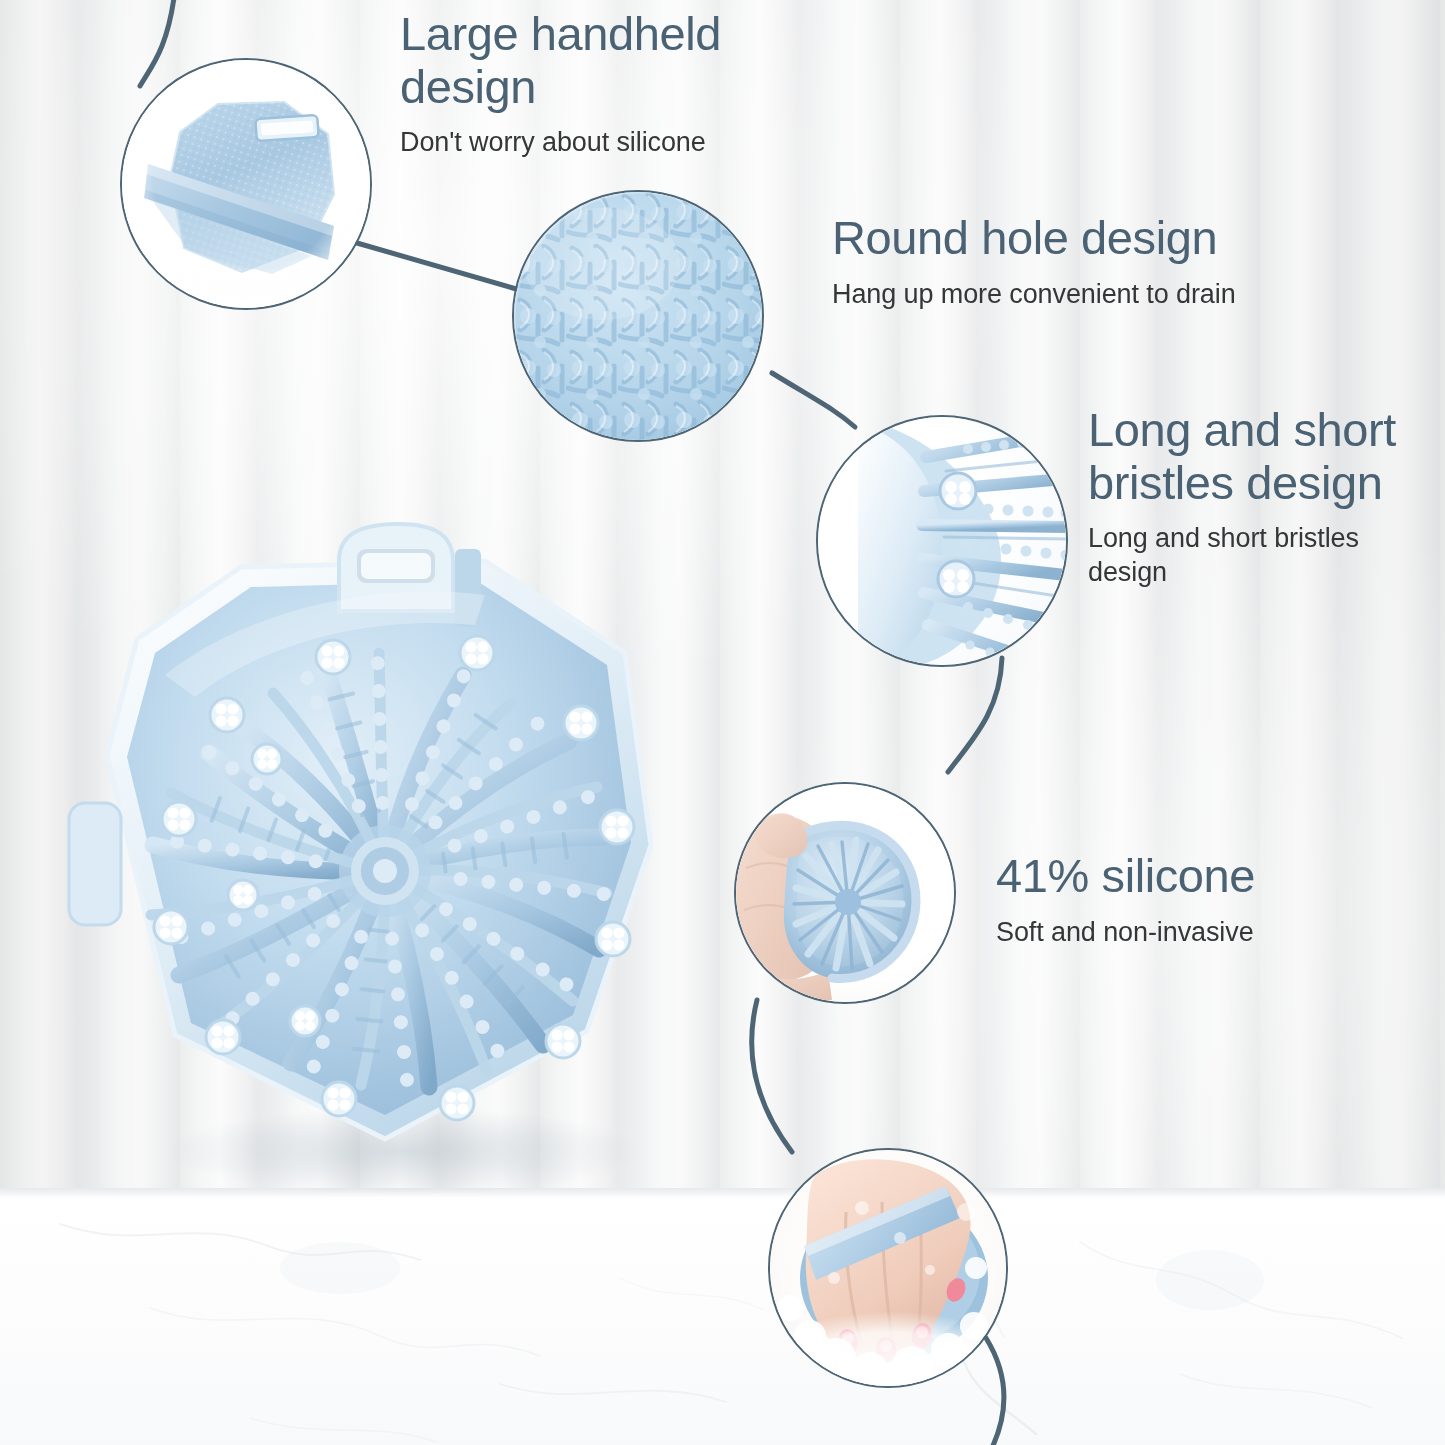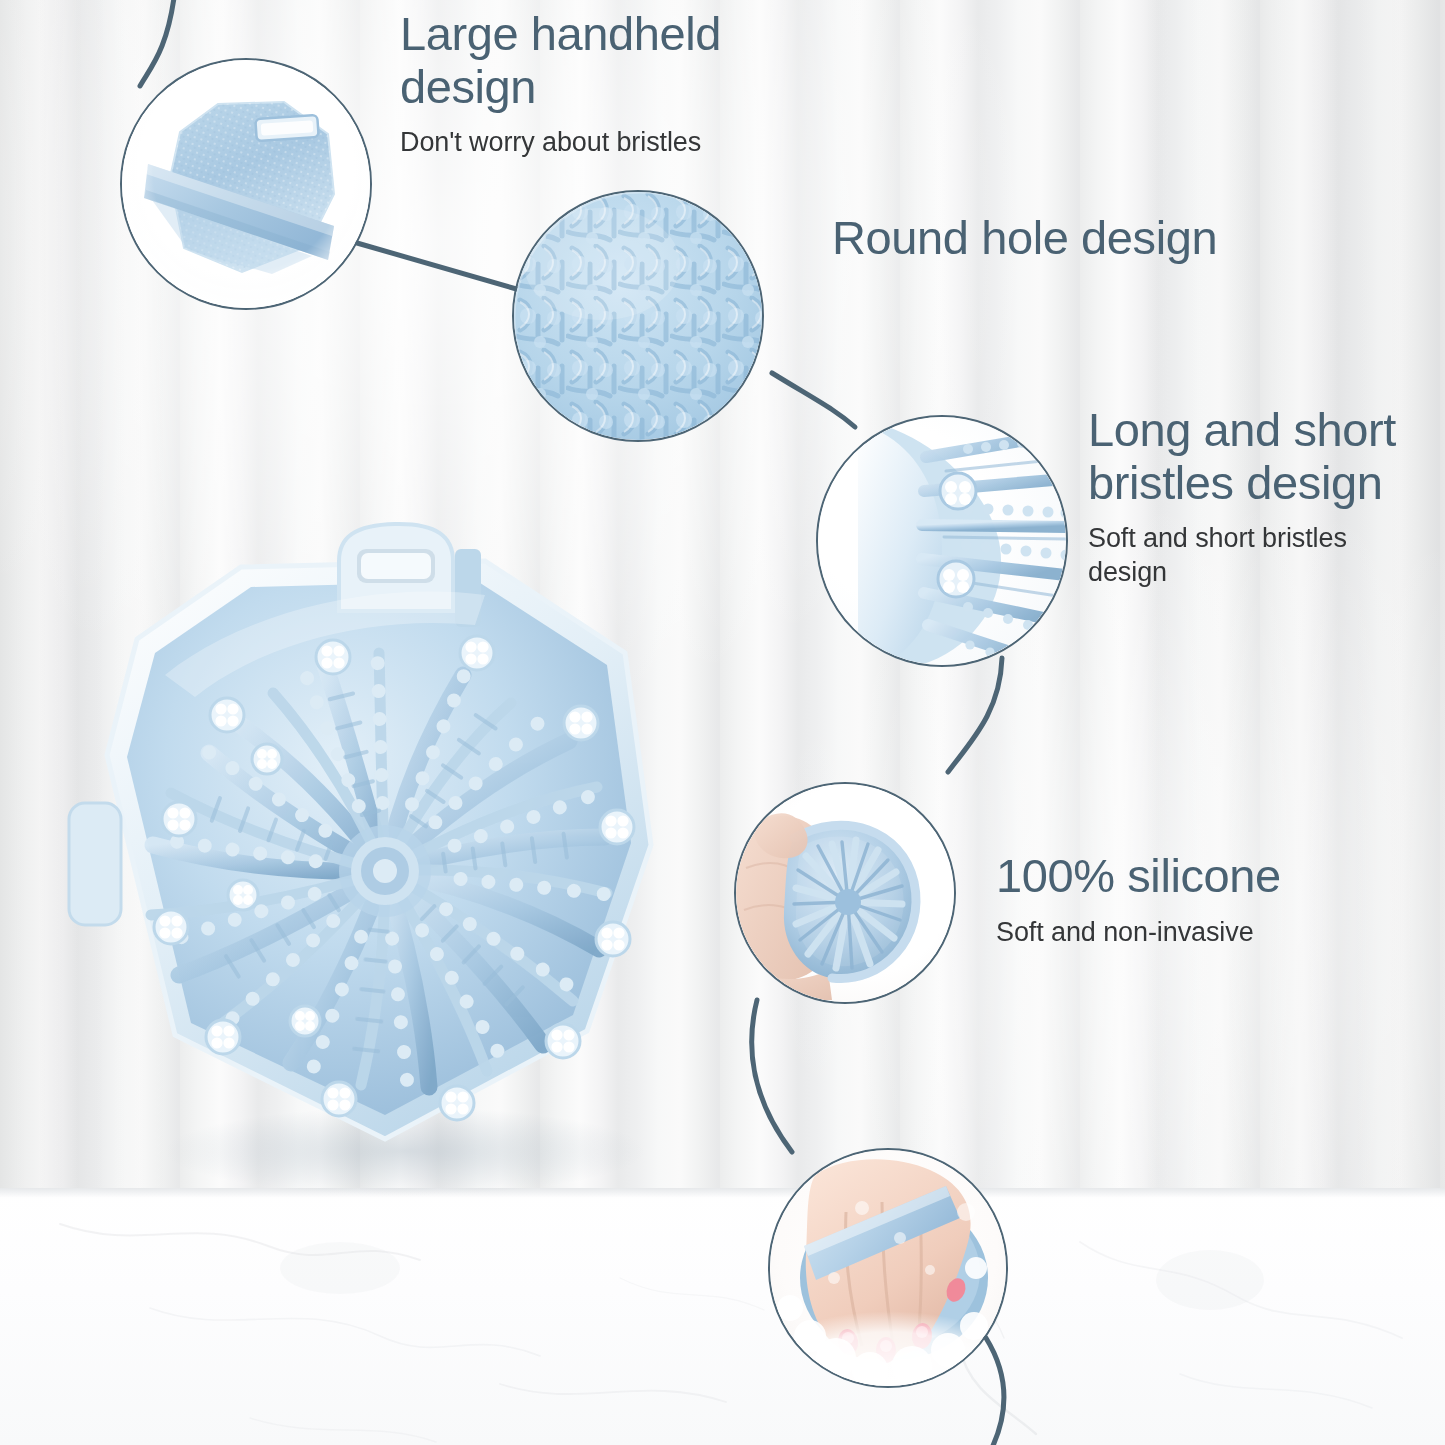--- a/index.html
+++ b/index.html
@@ -798,33 +798,34 @@
         </g>
       </g>
 
       <path d="M110 160 C190 96, 320 66, 430 80 L420 110 C320 100, 210 126, 140 182 Z" fill="#ffffff" opacity=".28"></path>
     </svg>
   </div>
 
   <div class="tblock" style="left:400px;top:8px;width:410px;">
     <div class="thead">Large handheld
 design</div>
-    <div class="tsub">Don't worry about bristles</div>
+    <div class="tsub">Don't worry about silicone</div>
   </div>
 
   <div class="tblock" style="left:832px;top:212px;width:470px;">
     <div class="thead">Round hole design</div>
+    <div class="tsub">Hang up more convenient to drain</div>
   </div>
 
   <div class="tblock" style="left:1088px;top:404px;width:330px;">
     <div class="thead">Long and short
 bristles design</div>
-    <div class="tsub">Soft and short bristles
+    <div class="tsub">Long and short bristles
 design</div>
   </div>
 
   <div class="tblock" style="left:996px;top:850px;width:360px;">
-    <div class="thead">100% silicone</div>
+    <div class="thead">41% silicone</div>
     <div class="tsub">Soft and non-invasive</div>
   </div>
 
 
 </div>
 
 </body></html>

